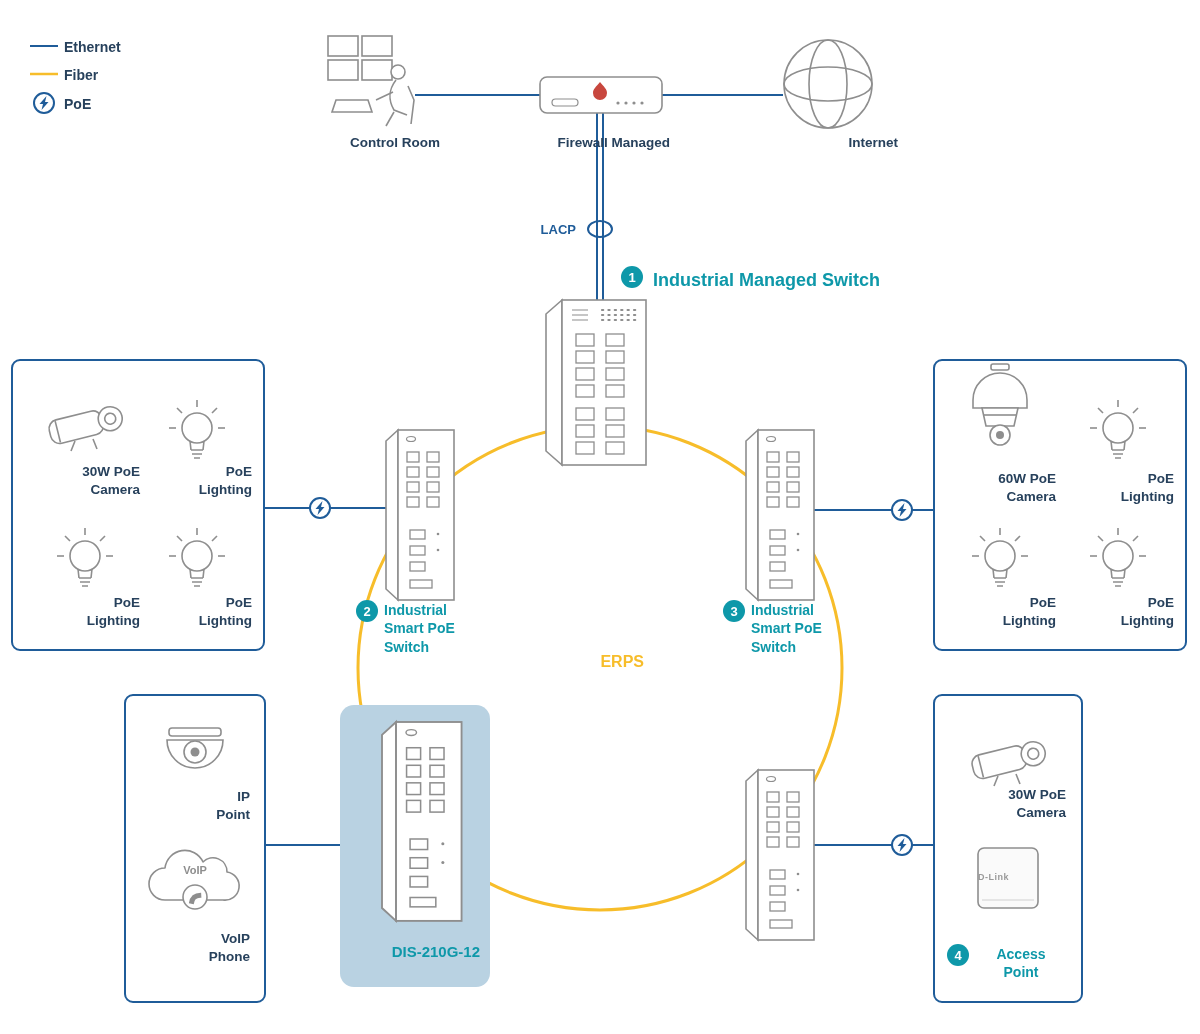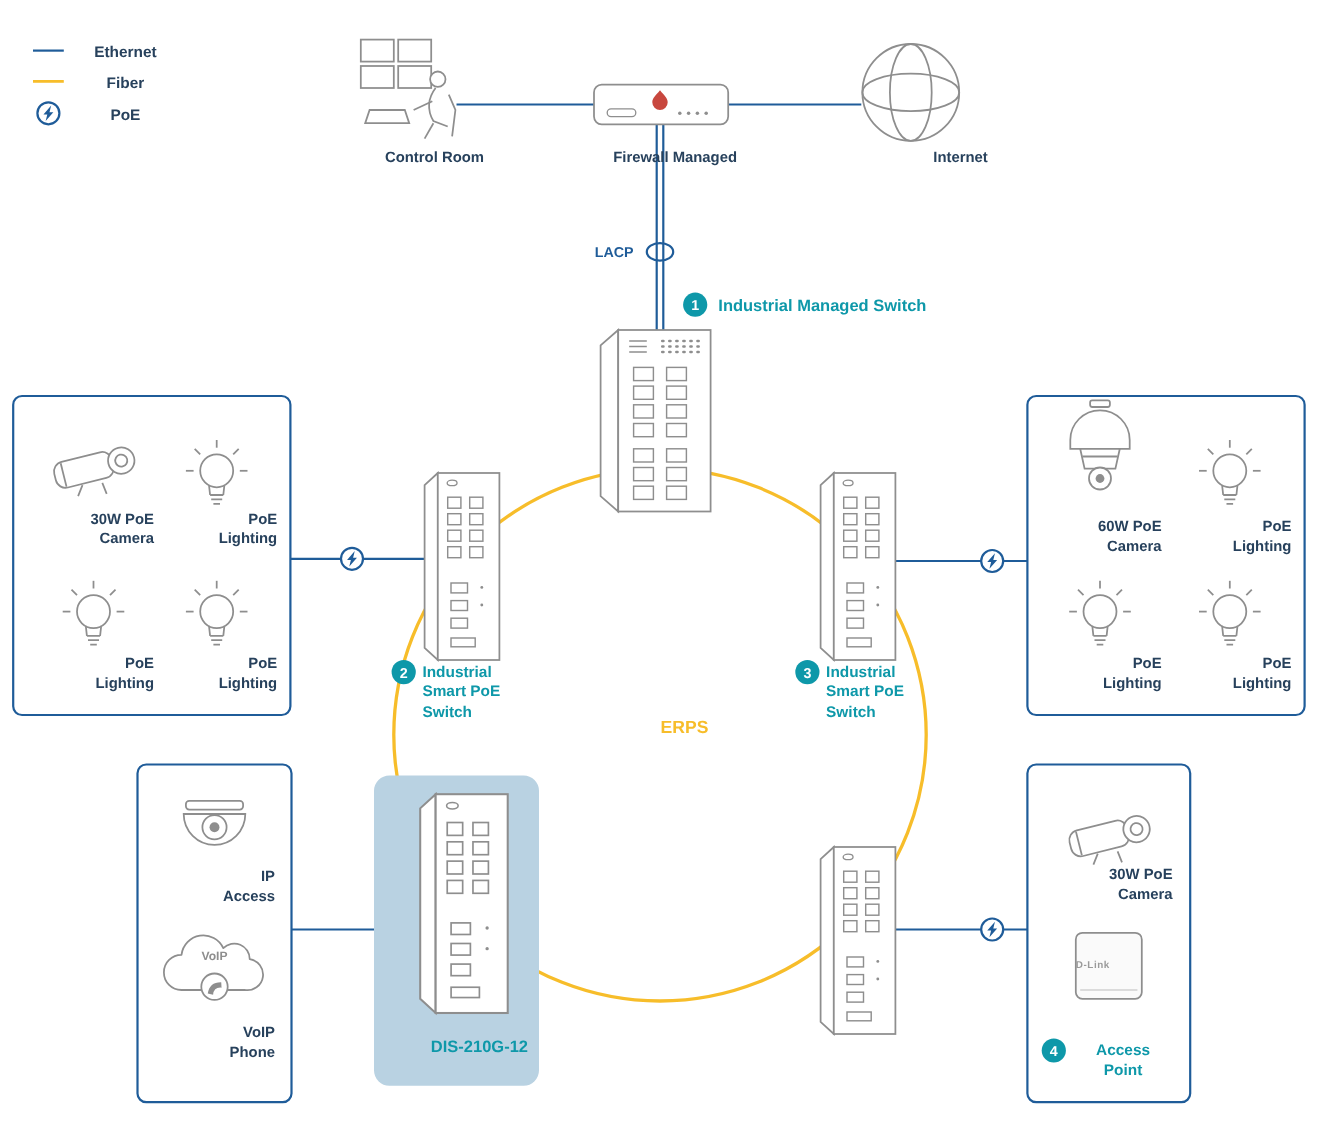--- a/index.html
+++ b/index.html
@@ -4,21 +4,21 @@
 <style>
   * { margin:0; padding:0; box-sizing:border-box; }
   html,body { background:#fff; font-family:"Liberation Sans", sans-serif; }
   .stage { position:relative; width:1200px; height:1034px; background:#fff; overflow:hidden; }
   svg.layer { position:absolute; left:0; top:0; }
   .lbl { position:absolute; font-weight:bold; font-size:13.5px; line-height:1.32;
          text-align:right; white-space:pre-line; color:#27415c; }
   .blue  { color:#1f5c99; font-size:13px; }
   .teal  { color:#0e98a9; font-size:14px; }
   .yellow{ color:#f7bd2a; }
-  .legend-lbl { font-size:14px; text-align:center; }
+  .legend-lbl { font-size:14px; text-align:left; }
   .num { position:absolute; width:22px; height:22px; border-radius:50%; background:#0e98a9;
          color:#fff; font-size:13px; font-weight:bold; display:flex; align-items:center;
          justify-content:center; }
   .cloudtext { position:absolute; color:#8e8e8e; font-weight:bold; font-size:11px; text-align:center; }
   .aplogo { position:absolute; color:#9a9a9a; font-weight:bold; font-size:9px;
             letter-spacing:.5px; }
 </style>
 </head>
 <body>
 
@@ -249,21 +249,21 @@
 <div class="lbl legend-lbl" style="left:64px;top:38px;width:100px">Ethernet</div>
 <div class="lbl legend-lbl" style="left:64px;top:66px;width:100px">Fiber</div>
 <div class="lbl legend-lbl" style="left:64px;top:95px;width:100px">PoE</div>
 
 <div class="lbl" style="left:300px;top:134px;width:140px">Control Room</div>
 <div class="lbl" style="left:530px;top:134px;width:140px">Firewall Managed</div>
 <div class="lbl" style="left:758px;top:134px;width:140px">Internet</div>
 <div class="lbl blue" style="left:518px;top:221px;width:58px;text-align:right">LACP</div>
 
 <div class="num" style="left:621px;top:266px">1</div>
-<div class="lbl teal" style="left:653px;top:269px;width:260px;text-align:left;font-size:15px">Industrial Managed Switch</div>
+<div class="lbl teal" style="left:653px;top:269px;width:260px;text-align:left;font-size:18px">Industrial Managed Switch</div>
 
 <div class="num" style="left:356px;top:600px">2</div>
 <div class="lbl teal" style="left:384px;top:601px;width:120px;text-align:left">Industrial
 Smart PoE
 Switch</div>
 
 <div class="num" style="left:723px;top:600px">3</div>
 <div class="lbl teal" style="left:751px;top:601px;width:120px;text-align:left">Industrial
 Smart PoE
 Switch</div>
@@ -284,21 +284,21 @@
 <div class="lbl" style="left:944px;top:470px;width:112px">60W PoE
 Camera</div>
 <div class="lbl" style="left:1062px;top:470px;width:112px">PoE
 Lighting</div>
 <div class="lbl" style="left:944px;top:594px;width:112px">PoE
 Lighting</div>
 <div class="lbl" style="left:1062px;top:594px;width:112px">PoE
 Lighting</div>
 
 <div class="lbl" style="left:140px;top:788px;width:110px">IP
-Access</div>
+Point</div>
 <div class="cloudtext" style="left:173px;top:864px;width:44px">VoIP</div>
 <div class="lbl" style="left:140px;top:930px;width:110px">VoIP
 Phone</div>
 
 <div class="lbl" style="left:950px;top:786px;width:116px">30W PoE
 Camera</div>
 <div class="aplogo" style="left:978px;top:872px;width:60px">D-Link</div>
 <div class="num" style="left:947px;top:944px">4</div>
 <div class="lbl teal" style="left:976px;top:945px;width:90px;text-align:center">Access
 Point</div>

